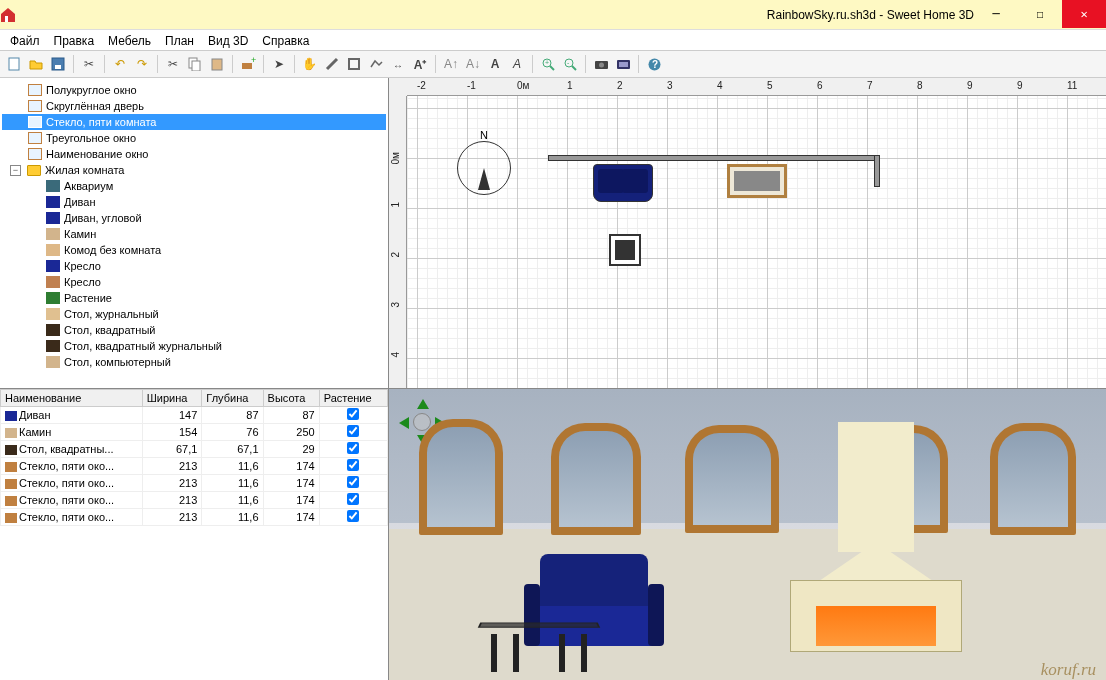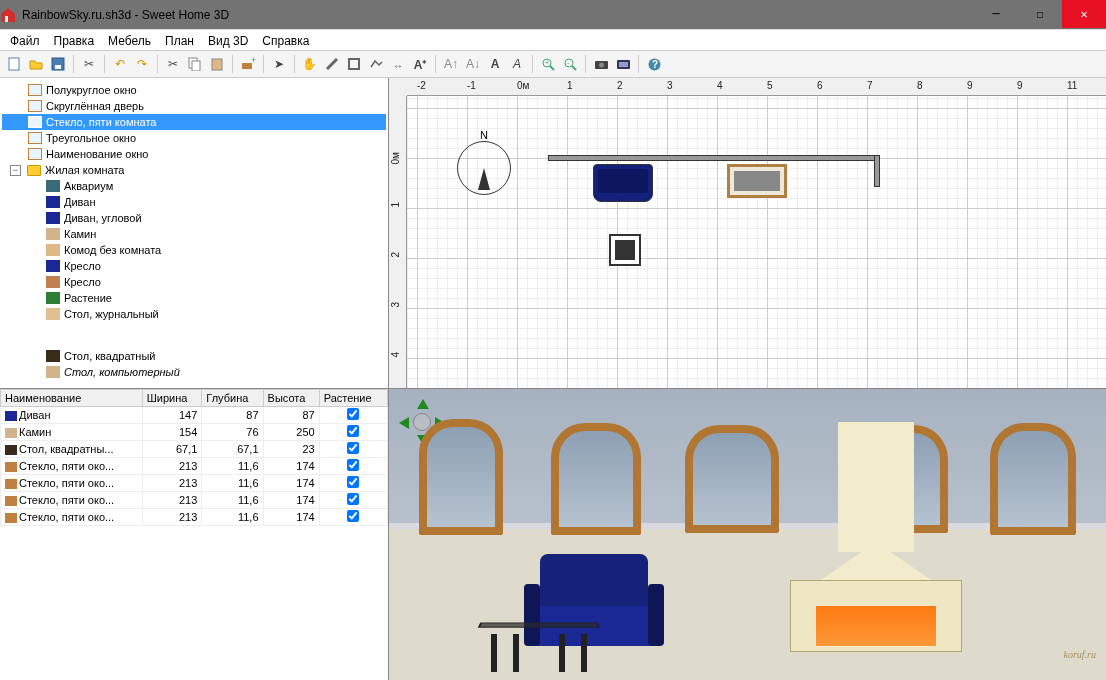--- a/index.html
+++ b/index.html
@@ -8,24 +8,25 @@
   font-size: 11px;
   width: 1106px;
   height: 680px;
   background: #fff;
   overflow: hidden;
   display: flex;
   flex-direction: column;
 }
 .titlebar {
   height: 30px;
-  background: #737373;
+  background: #fef9c3;
   display: flex;
   align-items: center;
   border-bottom: 1px solid #ddd;
+  text-align: right;
 }
 .titlebar .icon { width: 16px; height: 16px; margin-right: 6px; }
 .titlebar .title { flex: 1; font-size: 12px; }
 .win-controls { display: flex; height: 100%; }
 .win-btn { width: 44px; height: 28px; display: flex; align-items: center; justify-content: center; font-family: monospace; font-size: 12px;}
 .win-btn.close { background: #e81123; color: #fff; width: 44px; }
 .menubar {
   height: 20px;
   display: flex;
   gap: 2px;
@@ -161,21 +162,21 @@
 .sofa3d .arm{position:absolute; bottom:0; width:16px; height:62px; background:#0e1656; border-radius:4px;}
 .sofa3d .arm.l{left:0;} .sofa3d .arm.r{right:0;}
 .coffeetable{position:absolute; left:90px; bottom:8px; width:120px; height:60px;}
 .coffeetable .top{position:absolute; left:0; right:0; top:8px; height:10px; background:rgba(40,40,40,.7); border:2px solid #222; transform: perspective(200px) rotateX(58deg);}
 .coffeetable .leg{position:absolute; width:6px; height:38px; background:#222; bottom:0;}
 .fireplace3d{position:absolute; right:130px; bottom:28px; width:200px; height:230px;}
 .fireplace3d .hood{position:absolute; top:0; left:62px; width:76px; height:130px; background:#f2eccc; }
 .fireplace3d .tri{position:absolute; top:120px; left:30px; width:0; height:0; border-left:70px solid transparent; border-right:70px solid transparent; border-bottom:48px solid #f2eccc;}
 .fireplace3d .base{position:absolute; bottom:0; left:14px; right:14px; height:72px; background:#efe7c4; border:1px solid #b0a878;}
 .fireplace3d .fire{position:absolute; bottom:6px; left:40px; right:40px; height:40px; background:linear-gradient(#ff7a12,#ff9838);}
-.watermark{position:absolute; right:10px; bottom:20px; font-family:Georgia,serif; font-size:10px; color:#a89060; font-style:italic;}
+.watermark{position:absolute; right:10px; bottom:0; font-family:Georgia,serif; font-size:17px; color:#a89060; font-style:italic;}
 .left-col{display:flex; flex-direction:column;}
 .left-top{flex:1; min-height:0;}
 </style>
 </head>
 <body>
 
 <div class="titlebar">
   <svg class="icon" viewBox="0 0 16 16">
     <polygon points="8,1 15,7 15,15 1,15 1,7" fill="#d32f2f"></polygon>
     <rect x="5" y="9" width="3" height="6" fill="#fff"></rect>
@@ -360,25 +361,29 @@
           <span>Кресло</span>
         </div>
         <div class="tree-row" style="padding-left: 44px;">
           <span class="ico" style="background:#2e7d32"></span>
           <span>Растение</span>
         </div>
         <div class="tree-row" style="padding-left: 44px;">
           <span class="ico" style="background:#e0c090"></span>
           <span>Стол, журнальный</span>
         </div>
-        <div class="tree-row" style="padding-left: 44px; margin-top: 26px;">
+        <div class="tree-row" style="padding-left: 44px;">
           <span class="ico" style="background:#3a2a1a"></span>
           <span>Стол, квадратный</span>
         </div>
-        <div class="tree-row" style="padding-left: 44px; font-style: italic;">
+        <div class="tree-row" style="padding-left: 44px;">
+          <span class="ico" style="background:#3a2a1a"></span>
+          <span>Стол, квадратный журнальный</span>
+        </div>
+        <div class="tree-row" style="padding-left: 44px;">
           <span class="ico" style="background:#d2b48c"></span>
           <span>Стол, компьютерный</span>
         </div>
       </div>
   </div>
 
   <div class="panel" style="grid-row:1;">
     <div class="plan">
       <div class="ruler-h" id="ruler-h">
           <span class="ruler-tick" style="left: 10px; top: 2px;">-2</span>
@@ -435,21 +440,21 @@
     <td><span class="row-ico" style="background:#d2b48c"></span>Камин</td>
     <td class="num">154</td>
     <td class="num">76</td>
     <td class="num">250</td>
     <td class="chk"><input type="checkbox" checked="" style=""></td>
           </tr>
           <tr>
     <td><span class="row-ico" style="background:#3a2a1a"></span>Стол, квадратны...</td>
     <td class="num">67,1</td>
     <td class="num">67,1</td>
-    <td class="num">23</td>
+    <td class="num">29</td>
     <td class="chk"><input type="checkbox" checked="" style=""></td>
           </tr>
           <tr>
     <td><span class="row-ico" style="background:#c08040"></span>Стекло, пяти око...</td>
     <td class="num">213</td>
     <td class="num">11,6</td>
     <td class="num">174</td>
     <td class="chk"><input type="checkbox" checked="" style=""></td>
           </tr>
           <tr>

